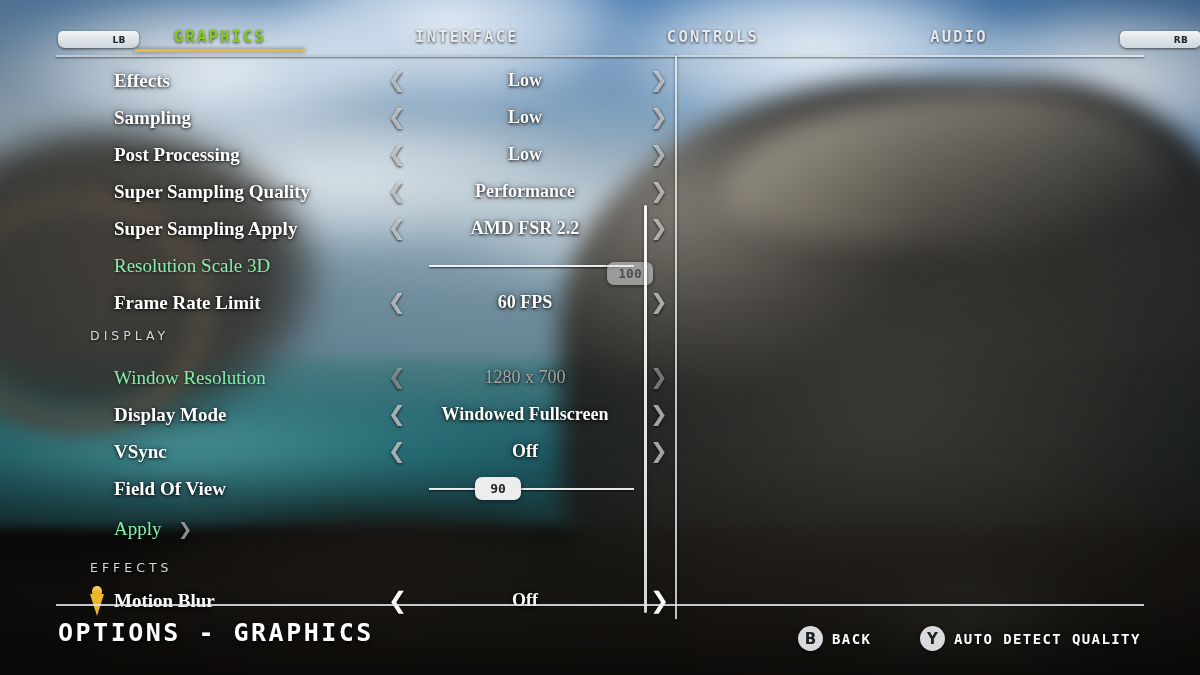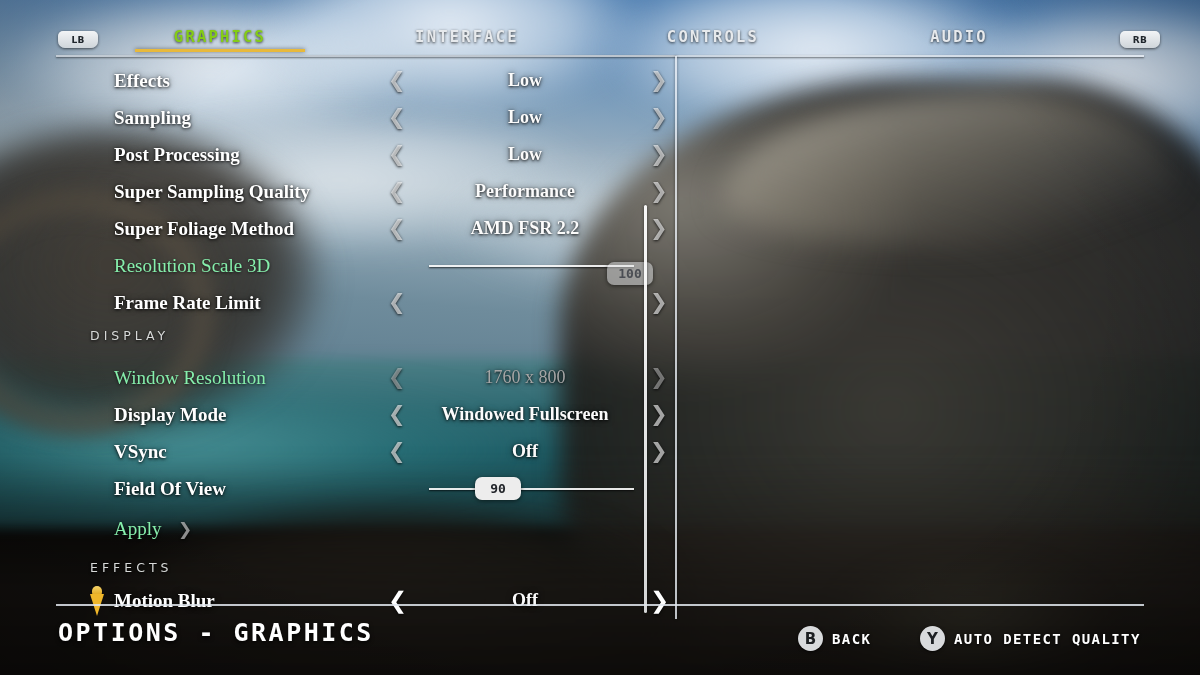--- a/index.html
+++ b/index.html
@@ -150,20 +150,21 @@
     background: linear-gradient(180deg, #f2f4f6 0%, #cfd5da 100%);
     color: #20262c;
     font-family: "DejaVu Sans", "Liberation Sans", sans-serif;
     font-size: 9px;
     font-weight: bold;
     letter-spacing: .3px;
     display: flex;
     align-items: center;
     justify-content: center;
     box-shadow: 0 1px 3px rgba(0,0,0,.6);
+    padding-left: 41px;
   }
 
   
   #panel {
     position: absolute;
     left: 0; top: 62px;
     width: 676px; height: 556px; margin-left: 32px;
   }
   .row {
     position: absolute;
@@ -413,40 +414,41 @@
           <div class="row-value">Low</div>
           <div class="chev right">❯</div>
         </div>
         <div class="row" style="top: 111px;">
           <div class="row-label">Super Sampling Quality</div>
           <div class="chev left">❮</div>
           <div class="row-value">Performance</div>
           <div class="chev right">❯</div>
         </div>
         <div class="row" style="top: 148px;">
-          <div class="row-label">Super Foliage Method</div>
+          <div class="row-label">Super Sampling Apply</div>
           <div class="chev left">❮</div>
           <div class="row-value">AMD FSR 2.2</div>
           <div class="chev right">❯</div>
         </div>
         <div class="row disabled" style="top: 185px;">
           <div class="row-label">Resolution Scale 3D</div>
           <div class="slider-track" style="left: 397px; width: 205px; top: 18px;"></div>
           <div class="slider-handle inactive" style="left: 575px; top: 15px;">100</div>
         </div>
         <div class="row" style="top: 222px;">
           <div class="row-label">Frame Rate Limit</div>
           <div class="chev left">❮</div>
+          <div class="row-value">60 FPS</div>
           <div class="chev right">❯</div>
         </div>
         <div class="section-header" style="top: 266px;">DISPLAY</div>
         <div class="row disabled" style="top: 297px;">
           <div class="row-label">Window Resolution</div>
           <div class="chev left">❮</div>
-          <div class="row-value">1760 x 800</div>
+          <div class="row-value">1280 x 700</div>
           <div class="chev right">❯</div>
         </div>
         <div class="row" style="top: 334px;">
           <div class="row-label">Display Mode</div>
           <div class="chev left">❮</div>
           <div class="row-value">Windowed Fullscreen</div>
           <div class="chev right">❯</div>
         </div>
         <div class="row" style="top: 371px;">
           <div class="row-label">VSync</div>

